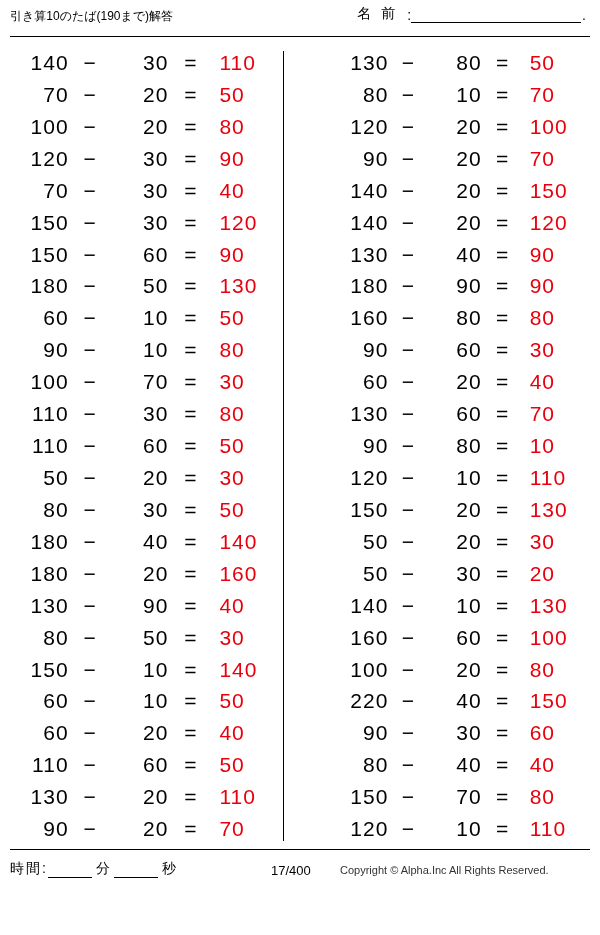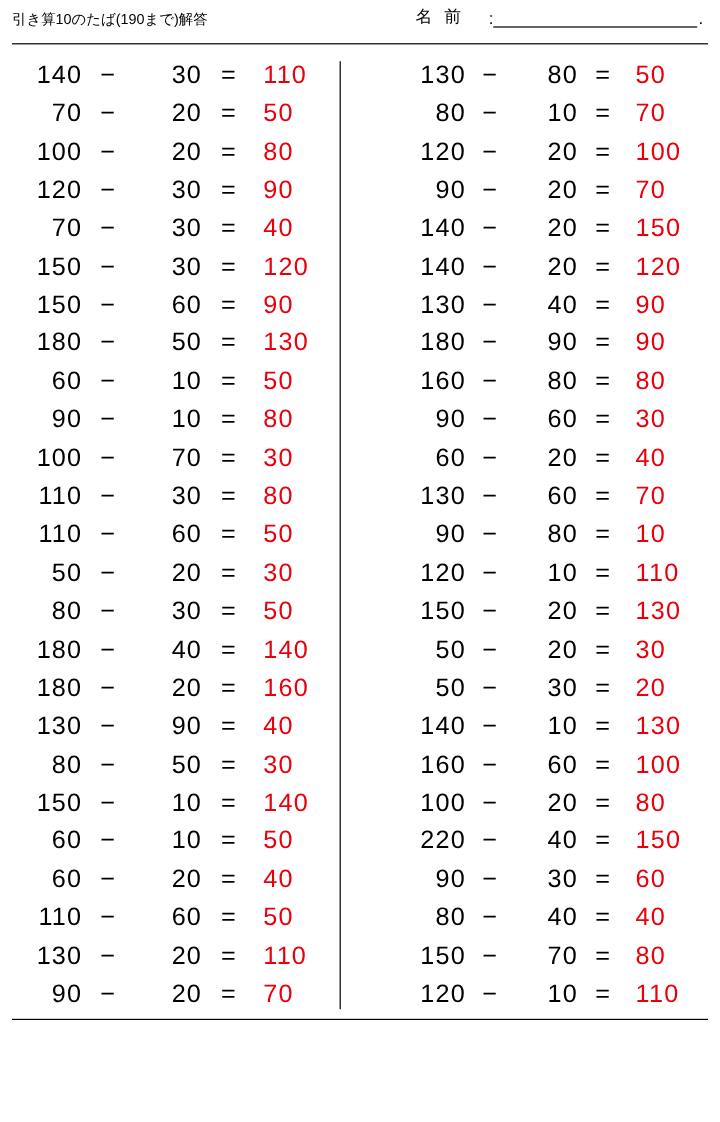--- a/index.html
+++ b/index.html
@@ -36,21 +36,21 @@
   }
   .name-area {
     position: absolute;
     right: 14px;
     top: 5px;
     display: flex;
     align-items: flex-end;
     font-size: 14px;
     white-space: nowrap;
   }
-  .name-label { margin-right: 20px; letter-spacing: 3px; }
+  .name-label { margin-right: 9px; letter-spacing: 3px; }
   .name-colon { margin-right: 0px; }
   .name-line {
     display: inline-block;
     width: 170px;
     border-bottom: 1px solid #000;
     height: 16px;
   }
   .name-period { margin-left: 1px; }
 
   .hrule {
@@ -517,14 +517,25 @@
             <span class="cell c-op">−</span>
             <span class="cell c-b">10</span>
             <span class="cell c-eq">=</span>
             <span class="cell c-ans">110</span>
           </div>
         </div>
     </div>
   </div>
 
   <hr class="footer-rule">
+  <div class="footer">
+    <div class="time-area">
+      <span class="time-label">時間:</span>
+      <span class="blank-short"></span>
+      <span class="unit">分</span>
+      <span class="blank-short"></span>
+      <span class="unit">秒</span>
+    </div>
+    <div class="pageno">17/400</div>
+    <div class="copyright">Copyright ©  Alpha.Inc All Rights Reserved.</div>
+  </div>
 
 </div>
 
 </body></html>

